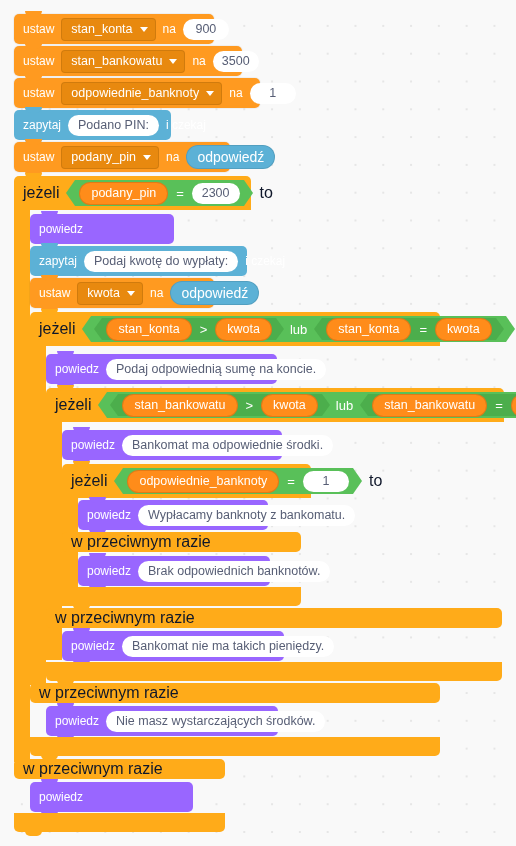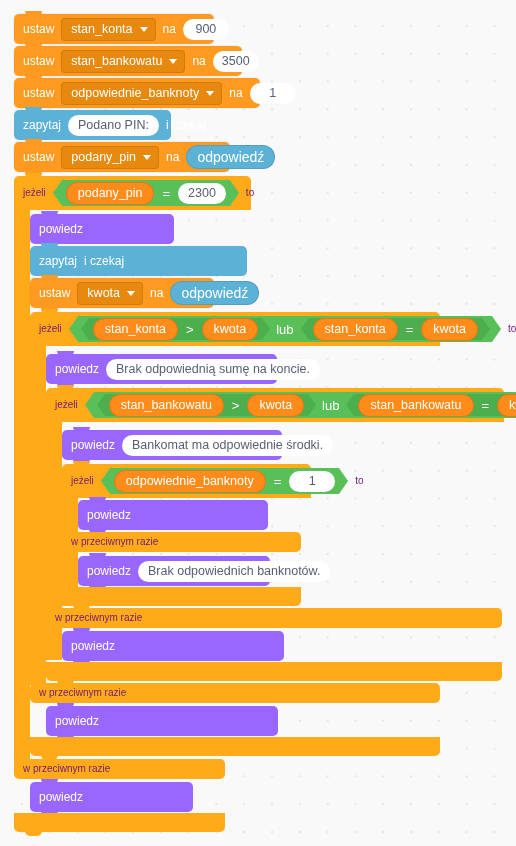--- a/index.html
+++ b/index.html
@@ -48,21 +48,21 @@
       padding:0 10px;display:flex;align-items:center;color:#fff;font-size:14px;white-space:nowrap;}
   
   .rep-var{background:#ff8c1a;border:1px solid rgba(0,0,0,0.12);border-radius:12px;height:21px;
       padding:0 11px;display:flex;align-items:center;color:#fff;font-size:12.5px;white-space:nowrap;}
 
   
   .c-head{background:#ffab19;height:34px;padding:0 9px;gap:7px;border-radius:5px 5px 0 0;}
   .c-left{background:#ffab19;width:16px;border-radius:0;}
   .c-else{background:#ffab19;height:20px;padding:0 0 0 9px;}
   .c-foot{background:#ffab19;height:19px;border-radius:0 0 5px 5px;}
-  .c-head .lbl,.c-else .lbl,.c-foot .lbl{color:#701a75;font-size:10px;}
+  .c-head .lbl,.c-else .lbl,.c-foot .lbl{color:#0f172a;font-size:16px;}
 
   
   .cb-foot:after{content:"";position:absolute;left:11px;bottom:-4px;width:17px;height:5px;
      border-radius:0 0 6px 6px;background:#ffab19;}
   .cb-head:before{content:"";position:absolute;left:11px;top:-3px;width:17px;height:6px;
      border-radius:0 0 6px 6px;background:#ffab19;}
 
   
   .bool{position:relative;display:flex;align-items:center;height:26px;background:#59c059;
         padding:0 4px;gap:6px;}
@@ -143,20 +143,21 @@
   </div>
 
   <div class="blk c-left" style="left:14px;top:210px;width:16px;height:552px;"></div>
 
   <div class="blk cmd look notch-t notch-b" style="left:30px;top:214px;width:144px;">
     <span class="lbl">powiedz</span>
   </div>
 
   <div class="blk cmd sense notch-t notch-b" style="left:30px;top:246px;width:217px;">
     <span class="lbl">zapytaj</span>
+    <span class="oval">Podaj kwotę do wypłaty:</span>
     <span class="lbl">i czekaj</span>
   </div>
 
   <div class="blk cmd var notch-t notch-b" style="left:30px;top:278px;width:184px;">
     <span class="lbl">ustaw</span>
     <span class="dd">
       <span class="t">kwota</span>
       <span class="caret"></span>
     </span>
     <span class="lbl">na</span>
@@ -183,21 +184,21 @@
           </span>
         </span>
       </span>
     </span>
     <span class="lbl">to</span>
   </div>
   <div class="blk c-left" style="left:30px;top:346px;width:16px;height:339px;"></div>
 
   <div class="blk cmd look notch-t notch-b" style="left:46px;top:354px;width:231px;">
     <span class="lbl">powiedz</span>
-    <span class="oval">Brak odpowiednią sumę na koncie.</span>
+    <span class="oval">Podaj odpowiednią sumę na koncie.</span>
   </div>
 
   <div class="blk c-head cb-head" style="left:46px;top:388px;width:458px;">
     <span class="lbl">jeżeli</span>
     <span class="boolwrap" style="margin-left:9px;margin-right:9px;">
       <span class="bool">
         <span class="boolwrap" style="margin-left:7px;margin-right:6px;">
           <span class="bool inner">
             <span class="rep-var">stan_bankowatu</span>
             <span class="op">&gt;</span>
@@ -231,49 +232,52 @@
         <span class="op">=</span>
         <span class="oval num">1</span>
       </span>
     </span>
     <span class="lbl">to</span>
   </div>
   <div class="blk c-left" style="left:62px;top:498px;width:16px;height:108px;"></div>
 
   <div class="blk cmd look notch-t notch-b" style="left:78px;top:500px;width:190px;">
     <span class="lbl">powiedz</span>
+    <span class="oval">Wypłacamy banknoty z bankomatu.</span>
   </div>
 
   <div class="blk c-else" style="left:62px;top:532px;width:239px;">
     <span class="lbl">w przeciwnym razie</span>
   </div>
 
   <div class="blk cmd look notch-t notch-b" style="left:78px;top:556px;width:192px;">
     <span class="lbl">powiedz</span>
     <span class="oval">Brak odpowiednich banknotów.</span>
   </div>
 
   <div class="blk c-foot cb-foot" style="left:62px;top:587px;width:239px;"></div>
 
   <div class="blk c-else" style="left:46px;top:608px;width:456px;">
     <span class="lbl">w przeciwnym razie</span>
   </div>
 
   <div class="blk cmd look notch-t notch-b" style="left:62px;top:631px;width:222px;">
     <span class="lbl">powiedz</span>
+    <span class="oval">Bankomat nie ma takich pieniędzy.</span>
   </div>
 
   <div class="blk c-foot cb-foot" style="left:46px;top:662px;width:456px;"></div>
 
   <div class="blk c-else" style="left:30px;top:683px;width:410px;">
     <span class="lbl">w przeciwnym razie</span>
   </div>
 
   <div class="blk cmd look notch-t notch-b" style="left:46px;top:706px;width:232px;">
     <span class="lbl">powiedz</span>
+    <span class="oval">Nie masz wystarczających środków.</span>
   </div>
 
   <div class="blk c-foot cb-foot" style="left:30px;top:737px;width:410px;"></div>
 
   <div class="blk c-else" style="left:14px;top:759px;width:211px;">
     <span class="lbl">w przeciwnym razie</span>
   </div>
 
   <div class="blk cmd look notch-t notch-b" style="left:30px;top:782px;width:163px;">
     <span class="lbl">powiedz</span>

